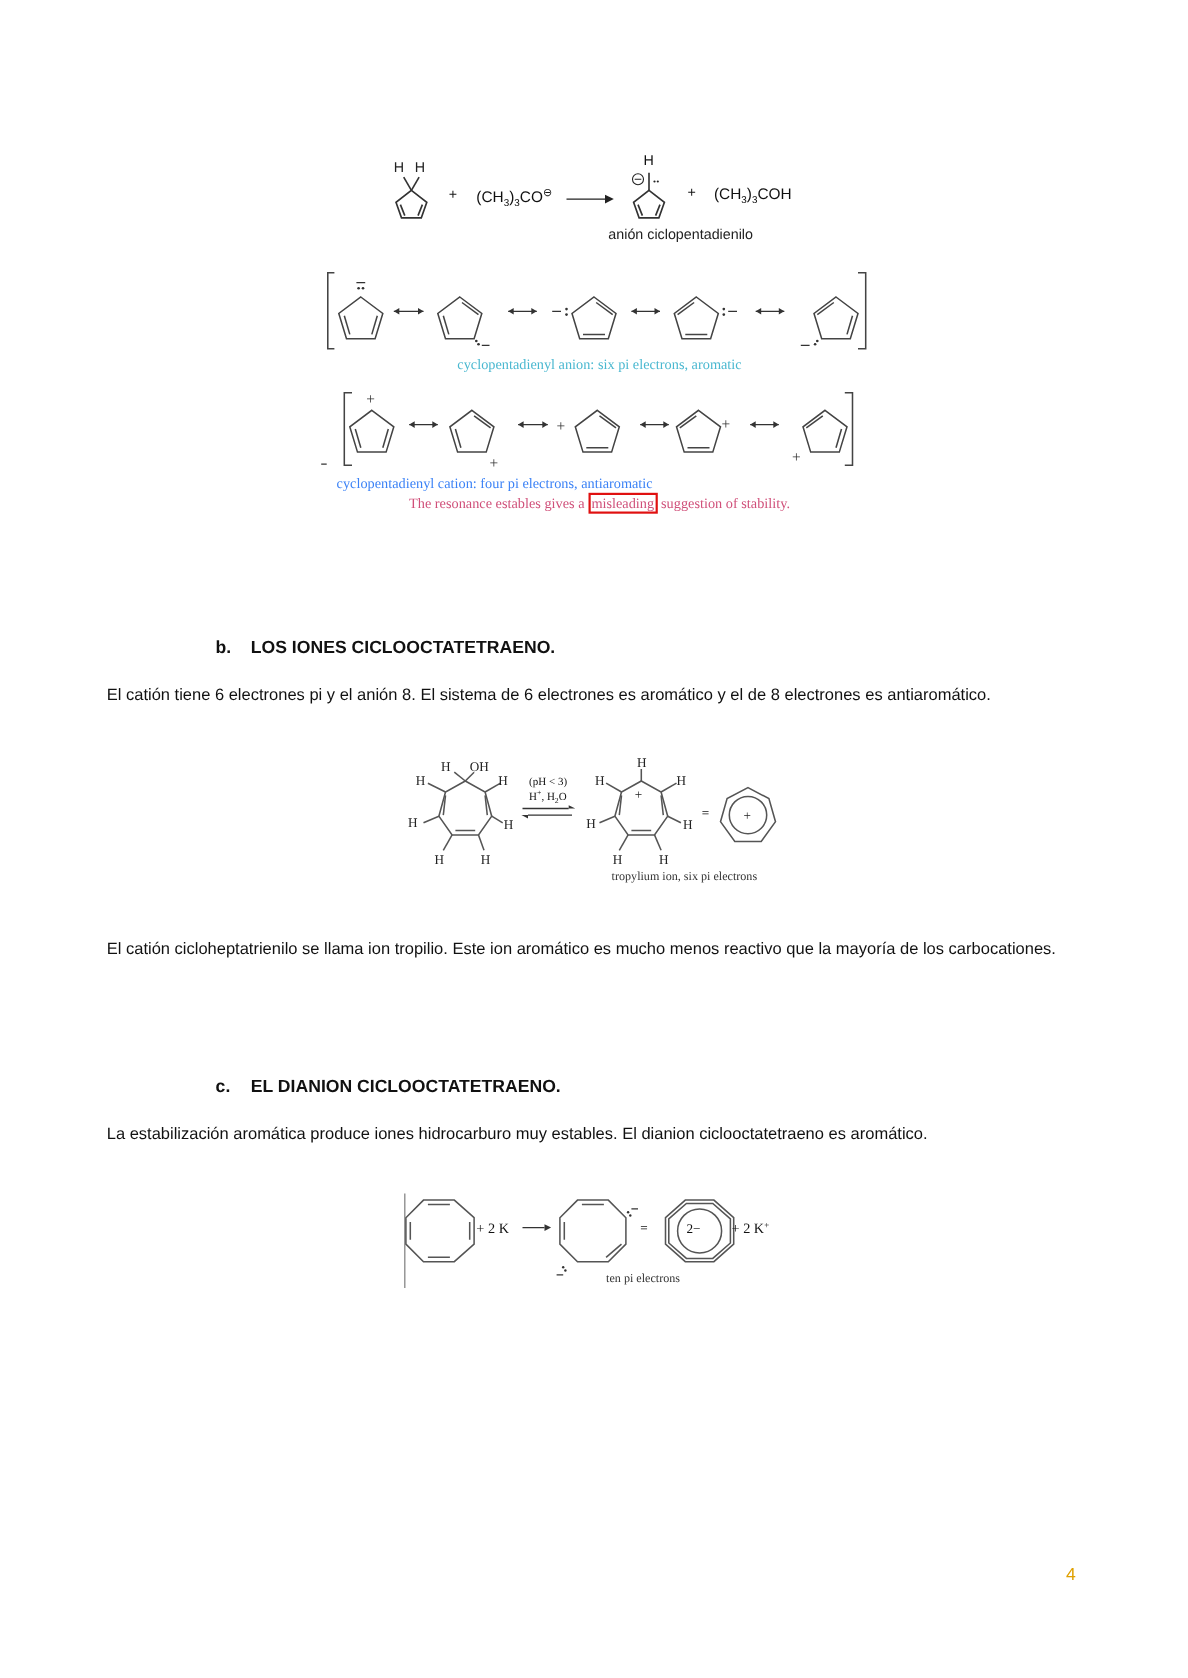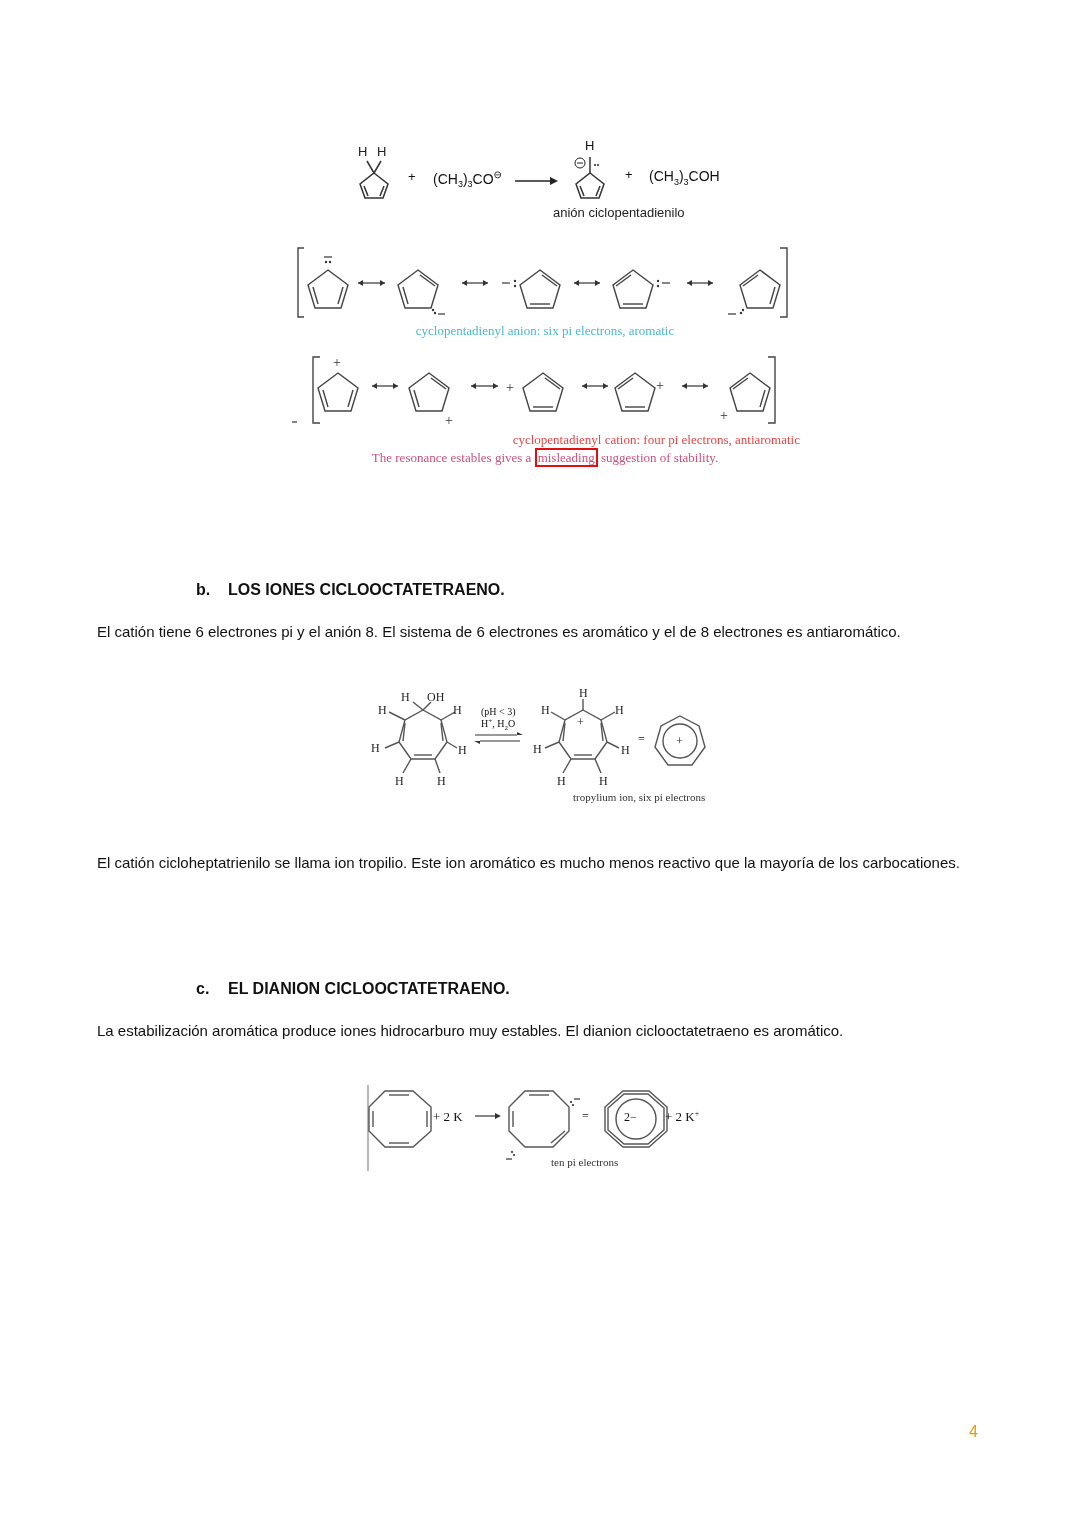--- a/index.html
+++ b/index.html
@@ -148,21 +148,21 @@
 
     <g font-size="14" fill="#333" class="sanstext">
       <text x="43" y="127">+</text>
       <text x="155" y="185">+</text>
       <text x="216" y="152">+</text>
       <text x="366" y="150">+</text>
       <text x="430" y="180">+</text>
     </g>
   </svg>
   <div class="abs serif" style="left:0; top:83px; width:510px; text-align:center; font-size:13px; color:#4ab8d0;">cyclopentadienyl anion: six pi electrons, aromatic</div>
-  <div class="abs serif" style="left:0; top:192px; width:510px; text-align:right; font-size:13px; color:#ef4444;">cyclopentadienyl cation: four pi electrons, antiaromatic</div>
+  <div class="abs serif" style="left:16px; top:192px; width:510px; text-align:left; font-size:13px; color:#3b82f6;">cyclopentadienyl cation: four pi electrons, antiaromatic</div>
   <div class="abs serif" style="left:0; top:210px; width:510px; text-align:center; font-size:13px; color:#d0507a;">
     <span>The resonance estables gives a</span>
     <span style="border:2px solid #e01010; padding:0 1px;">misleading</span>
     <span>suggestion of stability.</span>
   </div>
 </div>
 
 <div class="heading" style="top:581px;">
   <span class="letter">b.</span><span>LOS IONES CICLOOCTATETRAENO.</span>
 </div>
@@ -222,21 +222,21 @@
         <text x="256" y="69">H</text>
       <text x="192" y="100">H</text>
         <text x="234" y="100">H</text>
       <text x="212" y="41">+</text>
       <text x="311" y="60">+</text>
     </g>
   </svg>
   <span class="abs serif" style="left:116px; top:21px; font-size:10px;">(pH &lt; 3)</span>
   <span class="abs serif" style="left:116px; top:32px; font-size:10px;">H<sup style="font-size:7px">+</sup>, H<sub style="font-size:7px">2</sub>O</span>
   <span class="abs serif" style="left:273px; top:47px; font-size:12px;">=</span>
-  <span class="abs serif" style="left:191px; top:106px; font-size:11px; color:#333;margin-left:17px;">tropylium ion, six pi electrons</span>
+  <span class="abs serif" style="left:191px; top:106px; font-size:11px; color:#333;">tropylium ion, six pi electrons</span>
 </div>
 
 <div class="para" style="top:850px;">El catión cicloheptatrienilo se llama ion tropilio. Este ion aromático es mucho menos reactivo que la mayoría de los carbocationes.</div>
 
 <div class="heading" style="top:980px;">
   <span class="letter">c.</span><span>EL DIANION CICLOOCTATETRAENO.</span>
 </div>
 <div class="para" style="top:1018px;">La estabilización aromática produce iones hidrocarburo muy estables. El dianion ciclooctatetraeno es aromático.</div>
 
 <div class="abs" style="left:365px; top:1083px; width:360px; height:92px;">

